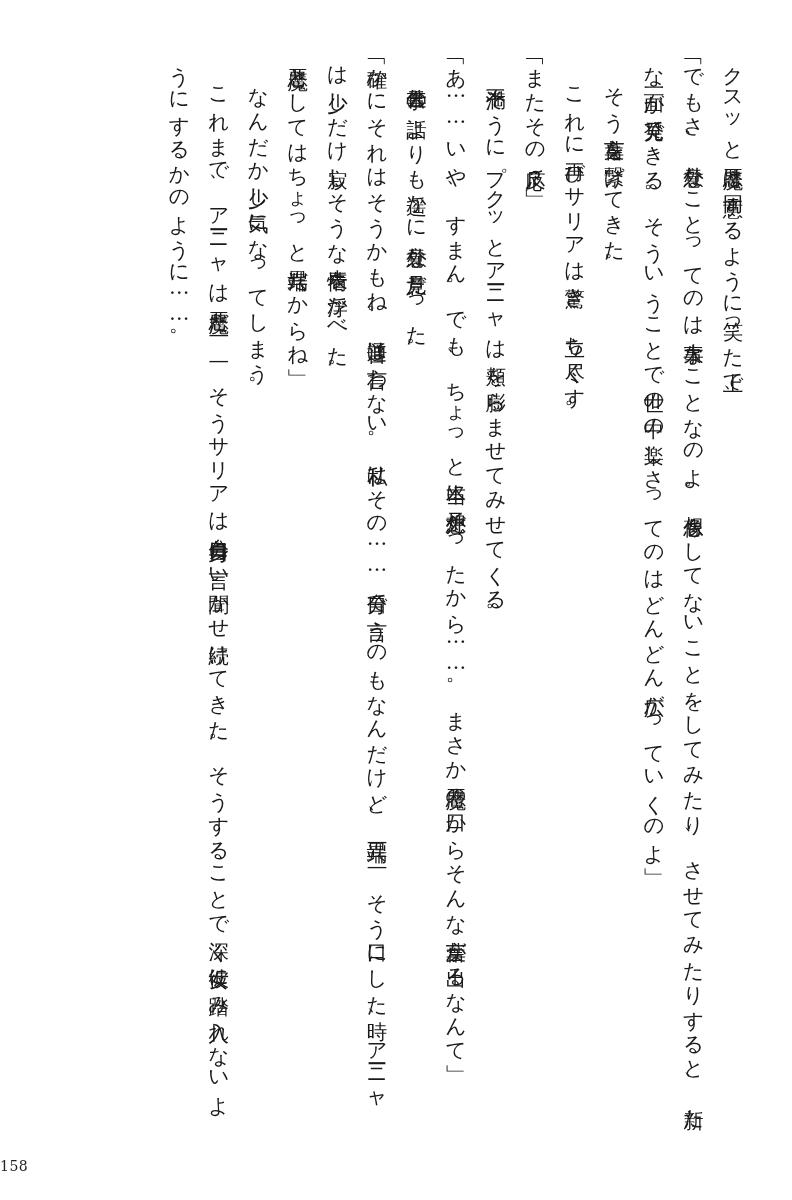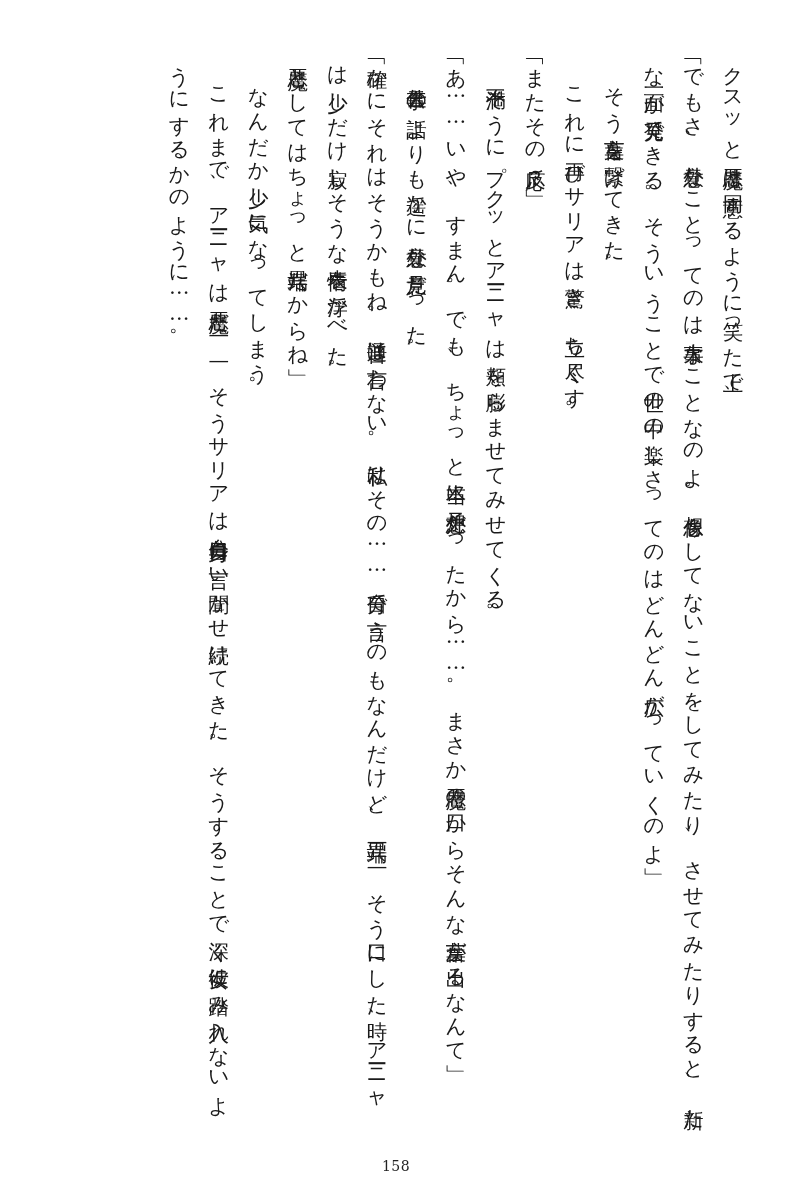--- a/index.html
+++ b/index.html
@@ -43,21 +43,20 @@
     text-indent: 1em;
   }
   .noindent {
     text-indent: 0;
   }
   #page-number {
     position: absolute;
     left: 0;
     right: 0;
     bottom: 26px;
-    text-align: center;
     font-family: "DejaVu Serif", "Liberation Serif", serif;
     font-size: 14px;
     color: #222222;
     letter-spacing: 0.5px;
   }
 </style>
 </head>
 <body>
 
 <div id="page">

